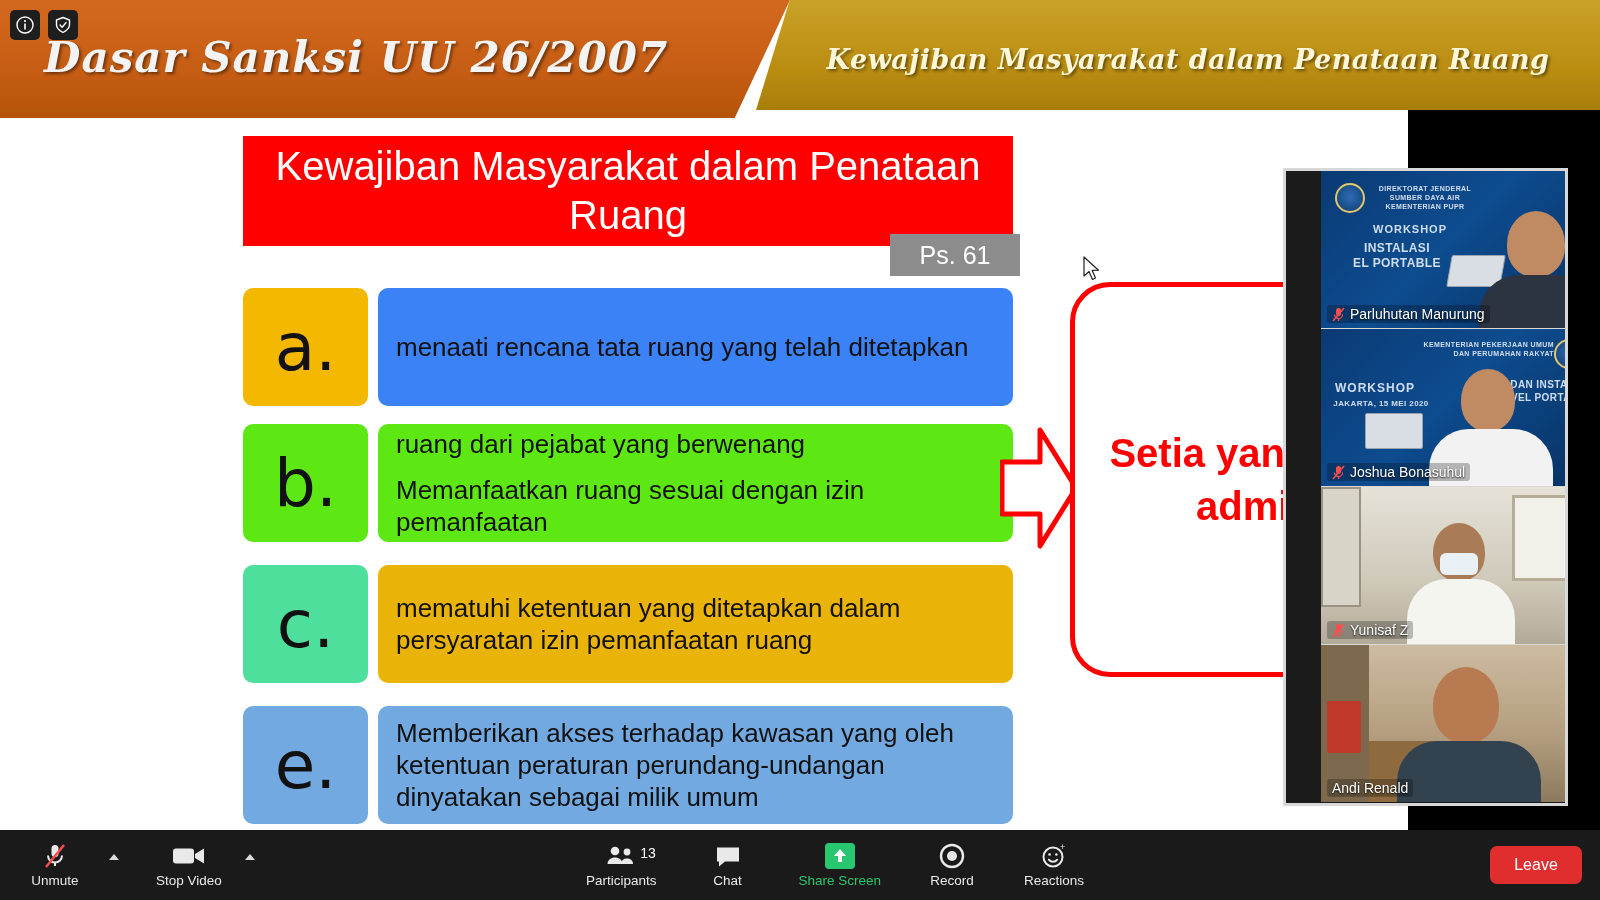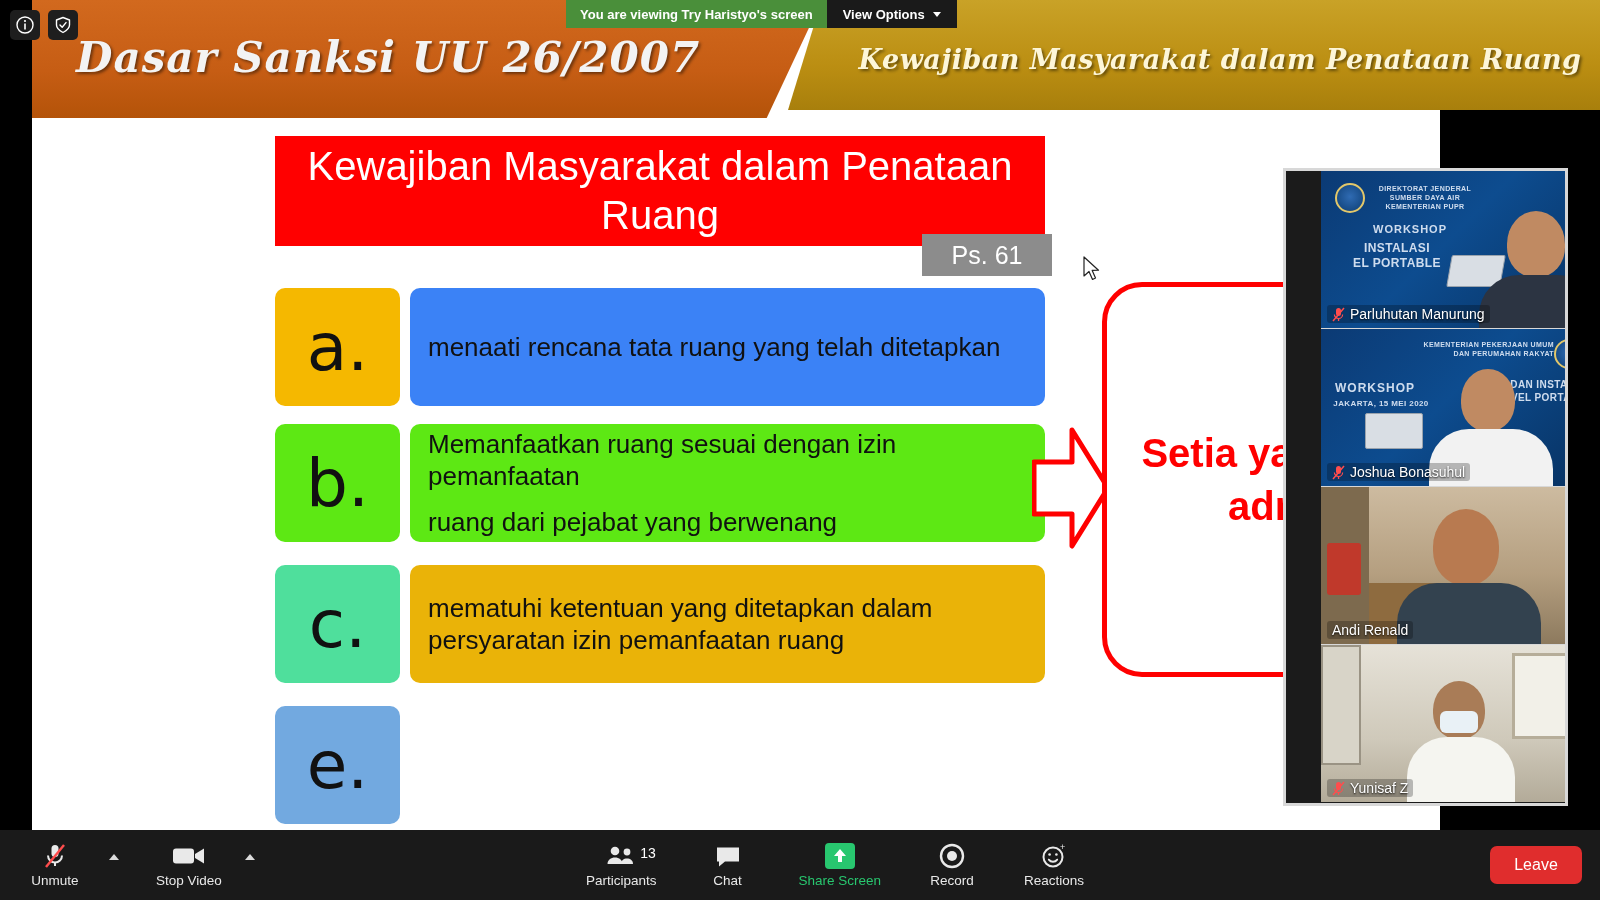--- a/index.html
+++ b/index.html
@@ -80,21 +80,20 @@
   .tl-badge svg { display:block; }
 
   
   .slide {
     position: absolute;
     top: 0;
     left: 0;
     width: 1408px;
     height: 830px;
     background: #ffffff;
-    margin-left: 32px;
   }
 
   
   .hdr {
     position: absolute;
     top: 0; left: 0;
     width: 1600px;
     height: 118px;
     overflow: hidden;
   }
@@ -449,34 +448,37 @@
     <div class="row" id="row-a">
       <div class="letter" style="background:#f5b800">a.</div>
       <div class="body" style="background:#3b82f6">
         <p>menaati rencana tata ruang yang telah ditetapkan</p>
       </div>
     </div>
 
     <div class="row" id="row-b">
       <div class="letter" style="background:#5de814">b.</div>
       <div class="body" style="background:#5de814">
+        <p>ruang dari pejabat yang berwenang</p>
         <p>Memanfaatkan ruang sesuai dengan izin pemanfaatan</p>
-        <p>ruang dari pejabat yang berwenang</p>
       </div>
     </div>
 
     <div class="row" id="row-c">
       <div class="letter" style="background:#4fdf9c">c.</div>
       <div class="body" style="background:#eab308">
         <p>mematuhi ketentuan yang ditetapkan dalam persyaratan izin pemanfaatan ruang</p>
       </div>
     </div>
 
     <div class="row" id="row-e">
       <div class="letter" style="background:#72a9e0">e.</div>
+      <div class="body" style="background:#72a9e0">
+        <p>Memberikan akses terhadap kawasan yang oleh ketentuan peraturan perundang-undangan dinyatakan sebagai milik umum</p>
+      </div>
     </div>
 
     <svg class="arrow" viewBox="0 0 78 128">
       <polygon points="2,38 40,38 40,6 76,64 40,122 40,90 2,90" fill="#ffffff" stroke="#ff0000" stroke-width="5" stroke-linejoin="round"></polygon>
     </svg>
 
     <div class="callout">
       <span>Setia yang n diken admini Pi</span>
     </div>
   </div>
@@ -490,29 +492,20 @@
       </svg>
     </div>
     <div class="tl-badge">
       <svg width="18" height="18" viewBox="0 0 18 18">
         <path d="M9 1.5 L15.5 4 V9 C15.5 13 9 16.5 9 16.5 C9 16.5 2.5 13 2.5 9 V4 Z" fill="none" stroke="#ffffff" stroke-width="1.4" stroke-linejoin="round"></path>
         <path d="M6 9 L8.2 11.2 L12 6.6" fill="none" stroke="#ffffff" stroke-width="1.4" stroke-linecap="round" stroke-linejoin="round"></path>
       </svg>
     </div>
   </div>
 
-  <div class="share-bar">
-    <div class="share-notice">
-      <span>You are viewing Try Haristyo's screen</span>
-    </div>
-    <div class="view-options">
-      <span>View Options</span>
-      <span class="chev-down"></span>
-    </div>
-  </div>
 
   <svg class="cursor" width="20" height="28" viewBox="0 0 20 28">
     <path d="M2,2 L2,21 L7,16.5 L10.5,24.5 L13.5,23 L10.2,15.4 L16.5,15.2 Z" fill="#ffffff" stroke="#222" stroke-width="1.2" stroke-linejoin="round"></path>
   </svg>
 
   <div class="filmstrip">
 
     <div class="tile">
       <div class="bg-blue"></div>
       <div class="seal" style="left:14px; top:12px;"></div>
@@ -548,48 +541,48 @@
           <rect x="4" y="1" width="5" height="8" rx="2.5" fill="#ff4d4d"></rect>
           <path d="M2.4 7.4a4.1 4.1 0 0 0 8.2 0" fill="none" stroke="#ff4d4d" stroke-width="1.2"></path>
           <rect x="5.9" y="11" width="1.3" height="3" fill="#ff4d4d"></rect>
           <line x1="1" y1="14" x2="12" y2="1" stroke="#ff4d4d" stroke-width="1.5"></line>
         </svg>
         <span>Joshua Bonasuhul</span>
       </div>
     </div>
 
     <div class="tile">
-      <div class="bg-room"></div>
-      <div style="position:absolute;left:0;top:0;width:48px;height:157px;background:#7d6a4e;"></div>
-      <div style="position:absolute;left:6px;top:56px;width:34px;height:52px;background:#c0392b;border-radius:3px;"></div>
-      <div style="position:absolute;left:48px;top:96px;width:110px;height:61px;background:#8e6b3f;"></div>
-      <div class="head" style="left:112px; top:22px; width:66px; height:76px; background:#b87a50;"></div>
-      <div class="torso" style="left:76px; top:96px; width:144px; height:61px; background:#33424f;"></div>
-      <div class="tile-name">
-        <span>Andi Renald</span>
-      </div>
-    </div>
-
-    <div class="tile">
       <div class="bg-office"></div>
       <div style="position:absolute;left:0;top:0;width:40px;height:120px;background:#d8d4c8;border:2px solid #9a9384;box-sizing:border-box;"></div>
       <div style="position:absolute;right:10px;top:8px;width:78px;height:86px;background:#f2f0e8;border:3px solid #b6ad99;box-sizing:border-box;"></div>
       <div class="head" style="left:112px; top:36px; width:52px; height:58px; background:#a97c57;"></div>
       <div style="position:absolute;left:119px;top:66px;width:38px;height:22px;background:#e9f1f6;border-radius:6px;"></div>
       <div class="torso" style="left:86px; top:92px; width:108px; height:65px; background:#f5f5f0;"></div>
       <div class="tile-name">
         <svg class="mic-off" viewBox="0 0 13 15">
           <rect x="4" y="1" width="5" height="8" rx="2.5" fill="#ff4d4d"></rect>
           <path d="M2.4 7.4a4.1 4.1 0 0 0 8.2 0" fill="none" stroke="#ff4d4d" stroke-width="1.2"></path>
           <rect x="5.9" y="11" width="1.3" height="3" fill="#ff4d4d"></rect>
           <line x1="1" y1="14" x2="12" y2="1" stroke="#ff4d4d" stroke-width="1.5"></line>
         </svg>
         <span>Yunisaf Z</span>
       </div>
     </div>
+
+    <div class="tile">
+      <div class="bg-room"></div>
+      <div style="position:absolute;left:0;top:0;width:48px;height:157px;background:#7d6a4e;"></div>
+      <div style="position:absolute;left:6px;top:56px;width:34px;height:52px;background:#c0392b;border-radius:3px;"></div>
+      <div style="position:absolute;left:48px;top:96px;width:110px;height:61px;background:#8e6b3f;"></div>
+      <div class="head" style="left:112px; top:22px; width:66px; height:76px; background:#b87a50;"></div>
+      <div class="torso" style="left:76px; top:96px; width:144px; height:61px; background:#33424f;"></div>
+      <div class="tile-name">
+        <span>Andi Renald</span>
+      </div>
+    </div>
   </div>
 
   <div class="toolbar">
 
     <div class="tb-left">
       <div class="tb-item">
         <div class="ic">
           <svg width="24" height="26" viewBox="0 0 24 26">
             <rect x="8.5" y="2" width="7" height="12" rx="3.5" fill="#e9e9e9"></rect>
             <path d="M5 12.5a7 7 0 0 0 14 0" fill="none" stroke="#e9e9e9" stroke-width="2"></path>

